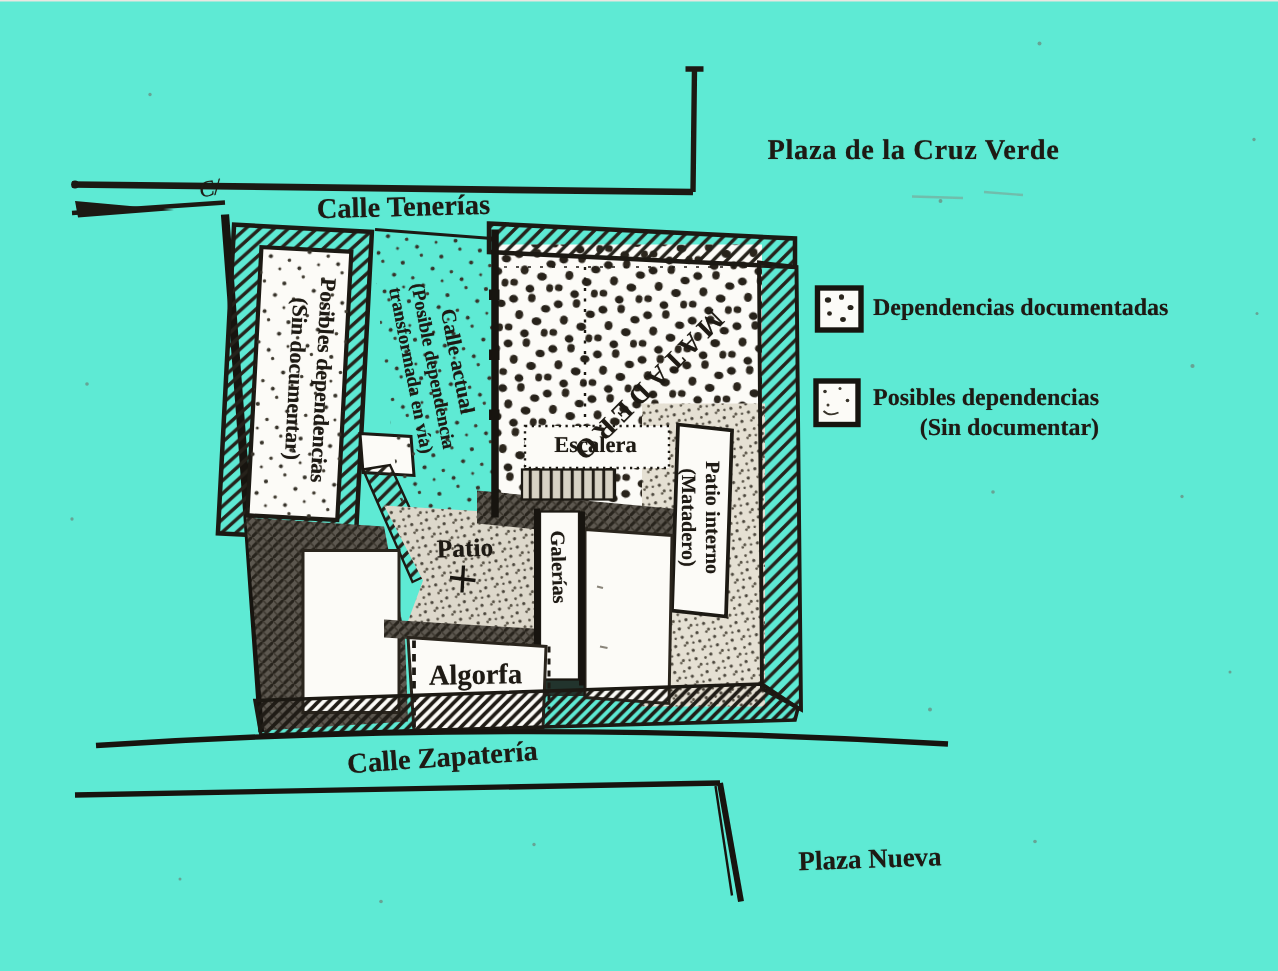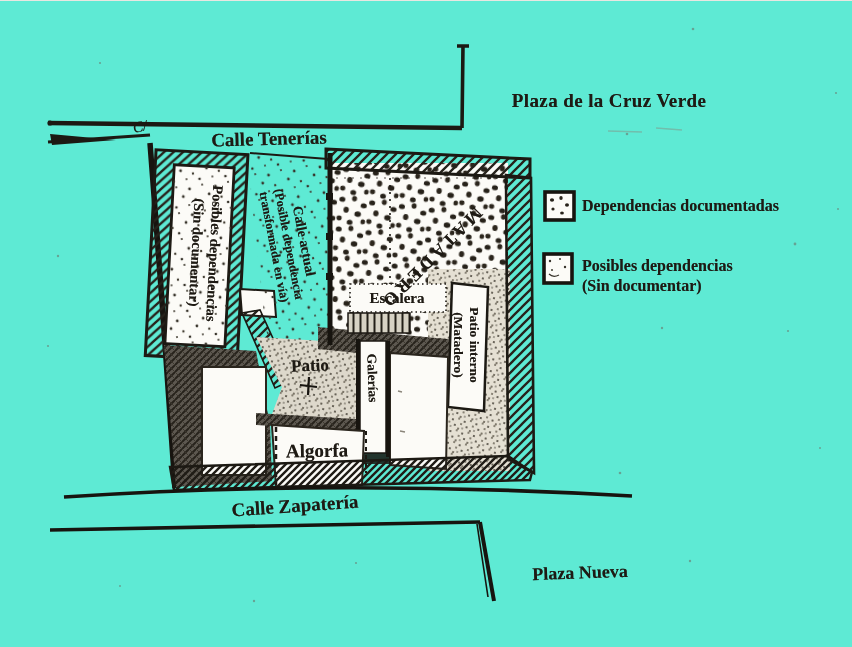--- a/index.html
+++ b/index.html
@@ -13,20 +13,21 @@
     position:absolute;font-family:"Liberation Serif",serif;font-weight:700;
     color:#1e1a14;white-space:nowrap;transform:translate(-50%,-50%);
     text-shadow:0 0 .5px rgba(30,25,15,.55);
   }
   .label.multi{text-align:center;line-height:1.22;}
   .label.multi span{display:block;}
   .legend-label{
     position:absolute;font-family:"Liberation Serif",serif;font-weight:700;
     font-size:16px;color:#1e1a14;line-height:1.25;
     text-shadow:0 0 .5px rgba(30,25,15,.5);
+    text-align:right;
   }
 </style>
 </head>
 <body>
 
 <div id="page">
 
   <svg id="map-svg" width="852" height="647" viewBox="0 0 852 647">
     <defs>
       <pattern id="hatch" width="9" height="9" patternUnits="userSpaceOnUse">

